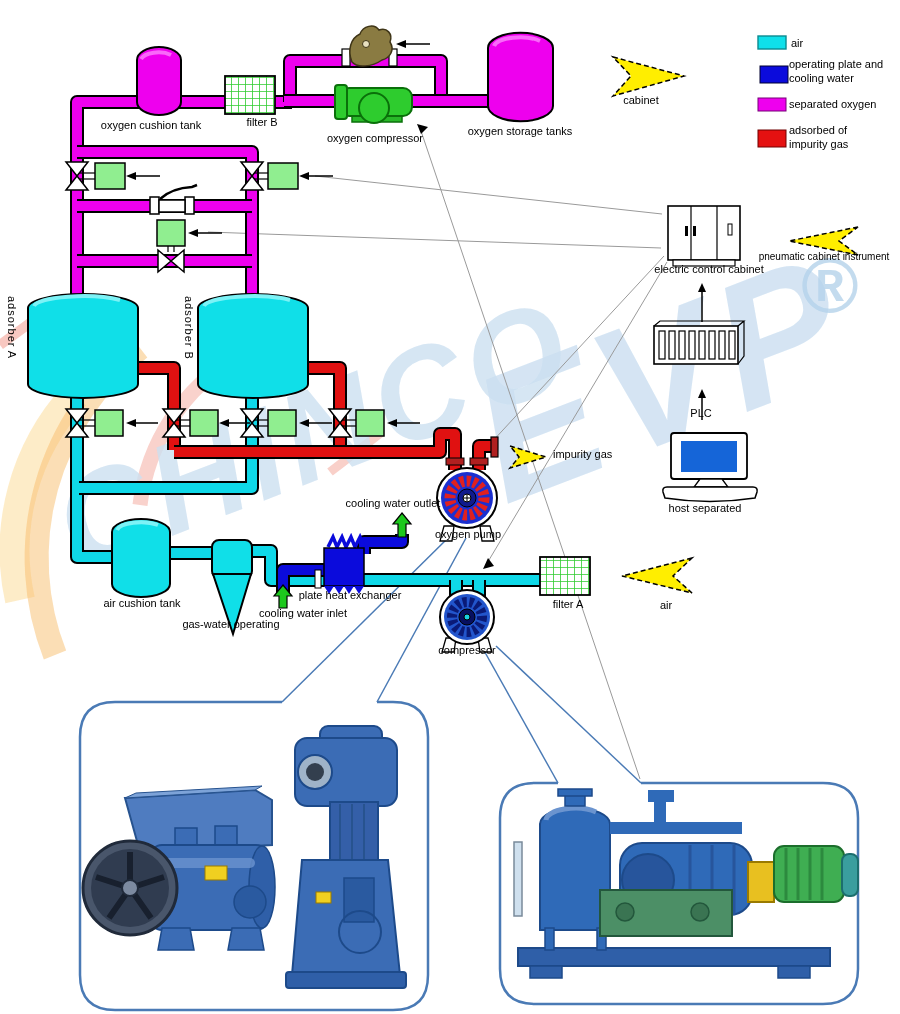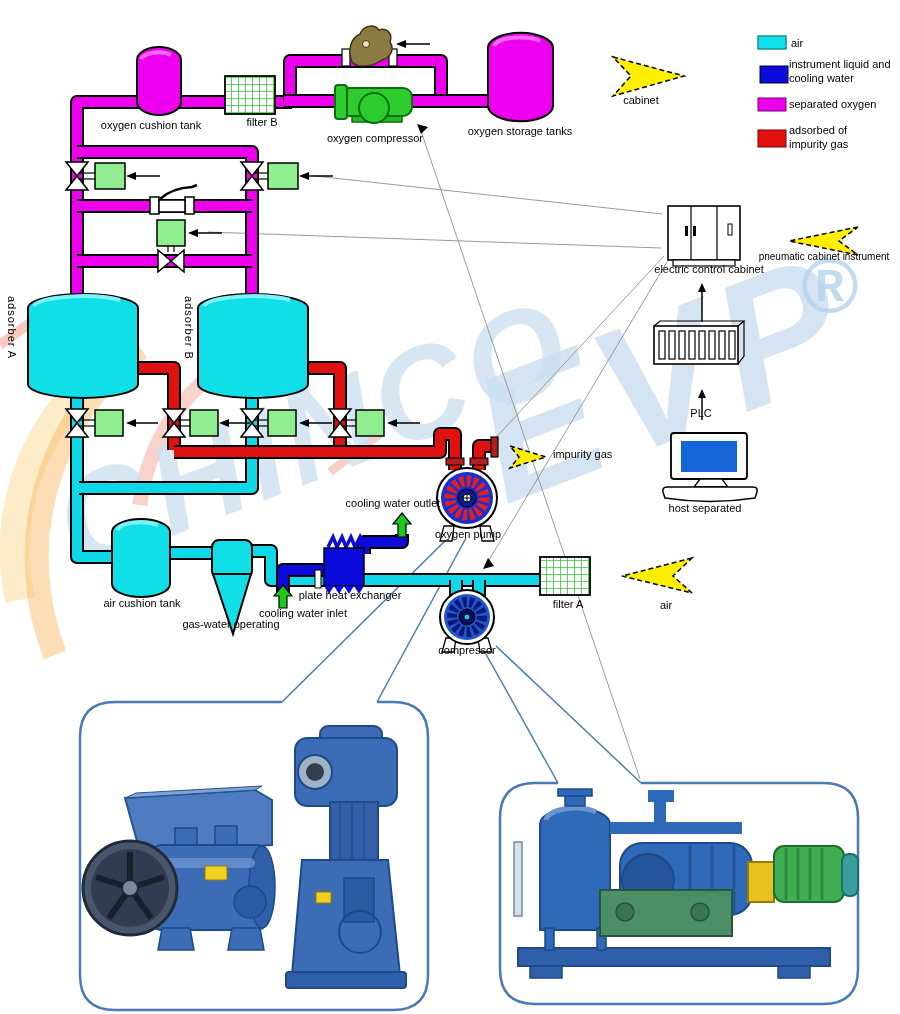--- a/index.html
+++ b/index.html
@@ -370,21 +370,21 @@
   </g>
 </svg>
 
   <div class="lbl" style="left:92px;top:119px;width:118px;">oxygen cushion tank</div>
   <div class="lbl" style="left:234px;top:116px;width:56px;">filter B</div>
   <div class="lbl" style="left:325px;top:132px;width:100px;">oxygen compressor</div>
   <div class="lbl" style="left:466px;top:125px;width:108px;">oxygen storage tanks</div>
   <div class="lbl" style="left:612px;top:94px;width:58px;">cabinet</div>
 
   <div class="lbl left" style="left:791px;top:37px;">air</div>
-  <div class="lbl left" style="left:789px;top:58px;">instrument liquid and</div>
+  <div class="lbl left" style="left:789px;top:58px;">operating plate and</div>
   <div class="lbl left" style="left:789px;top:72px;">cooling water</div>
   <div class="lbl left" style="left:789px;top:98px;">separated oxygen</div>
   <div class="lbl left" style="left:789px;top:124px;">adsorbed of</div>
   <div class="lbl left" style="left:789px;top:138px;">impurity gas</div>
 
   <div class="lbl" style="left:756px;top:250px;width:136px;font-size:10px;">pneumatic cabinet instrument</div>
   <div class="lbl" style="left:652px;top:263px;width:114px;">electric control cabinet</div>
   <div class="lbl" style="left:678px;top:368px;width:46px;margin-top:39px;">PLC</div>
   <div class="lbl" style="left:658px;top:502px;width:94px;">host separated</div>
 

